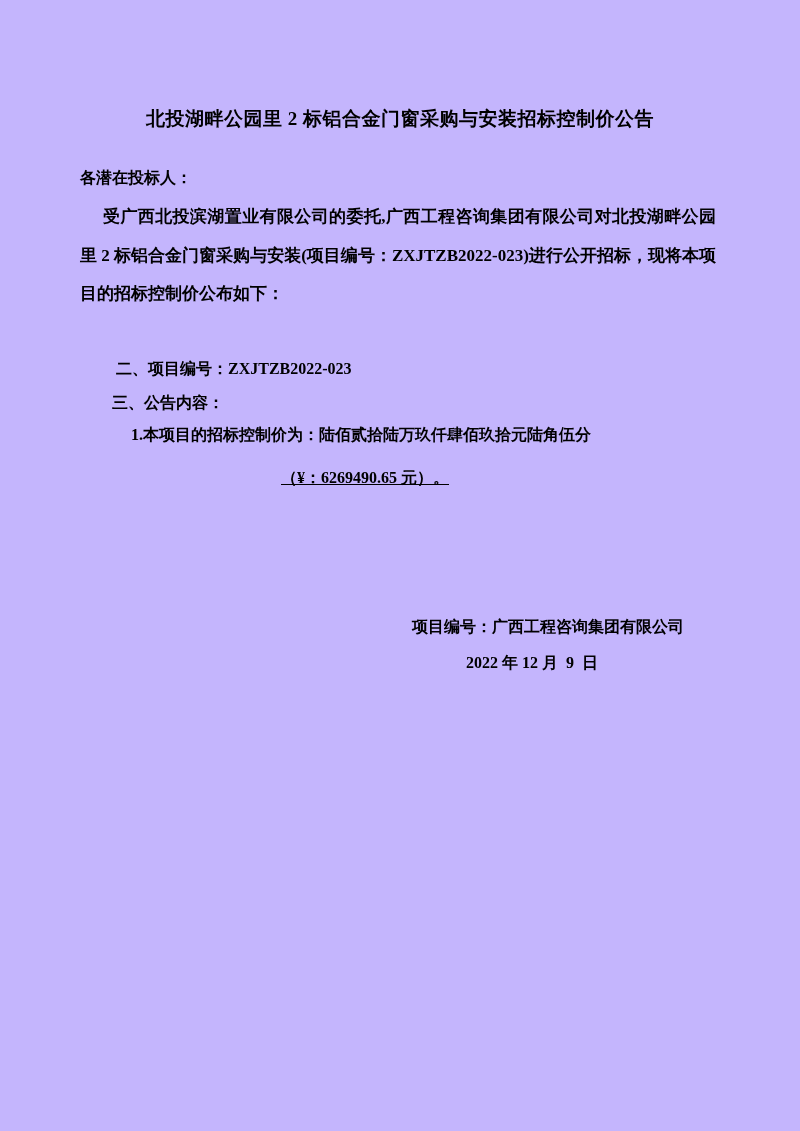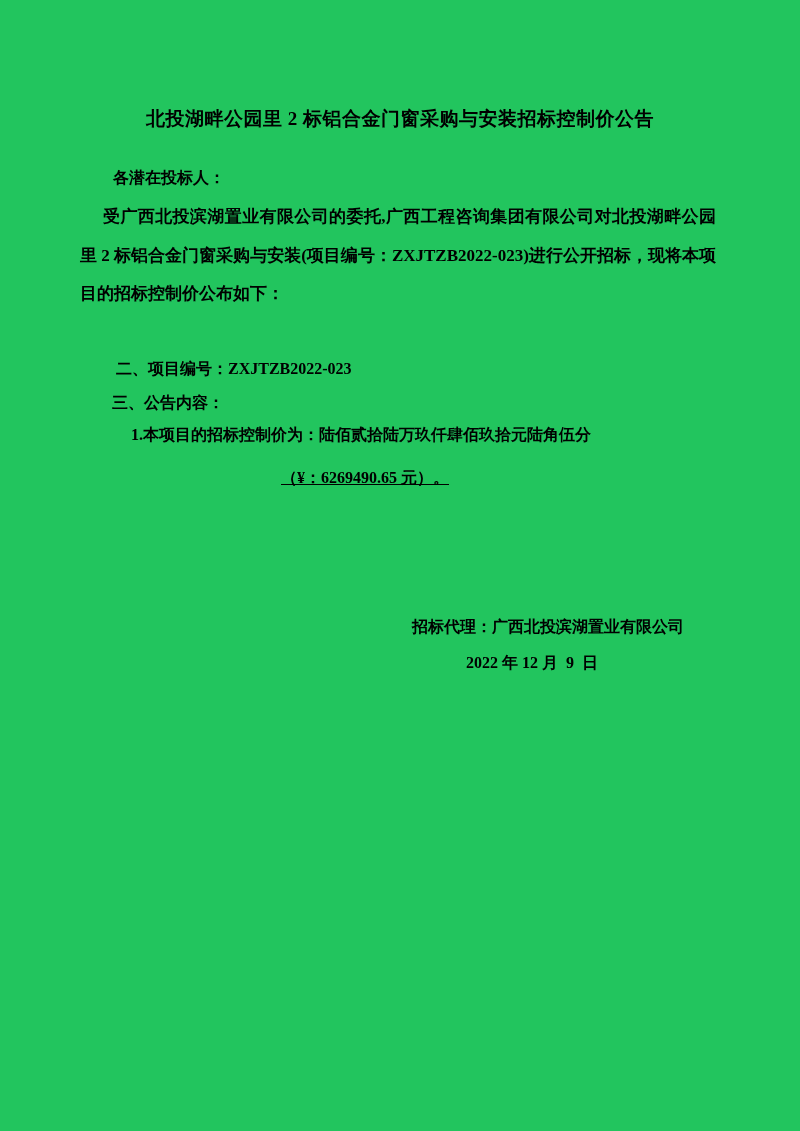--- a/index.html
+++ b/index.html
@@ -4,42 +4,42 @@
 <style>
   html, body {
     margin: 0;
     padding: 0;
     background: #ffffff;
   }
   .page {
     position: relative;
     width: 800px;
     height: 1131px;
-    background: #22c55e;
+    background: #c4b5fd;
     overflow: hidden;
     font-family: "Liberation Serif", "DejaVu Serif", serif;
     font-weight: 700;
     color: #000000;
   }
   .abs { position: absolute; }
   .doc-title {
     left: 0;
     top: 107px;
     width: 800px;
     text-align: center;
     font-size: 19px;
     letter-spacing: 0.5px;
     line-height: 24px;
   }
   .line {
     font-size: 16px;
     line-height: 20px;
     white-space: pre;
   }
-  .salutation { left: 80px; top: 168px; margin-left: 33px; }
+  .salutation { left: 80px; top: 168px; }
   .intro {
     left: 80px;
     top: 198px;
     width: 636px;
     font-size: 17px;
     line-height: 38.5px;
     text-indent: 23px;
     text-align: justify;
   }
   .item-1 { left: 112px; top: 321px; }
@@ -65,17 +65,17 @@
 
   <div class="abs line item-2">二、项目编号：ZXJTZB2022-023</div>
 
   <div class="abs line item-3">三、公告内容：</div>
 
   <div class="abs line price-words">1.本项目的招标控制价为：陆佰贰拾陆万玖仟肆佰玖拾元陆角伍分</div>
 
   <div class="abs line price-figure">（¥：6269490.65 元）。</div>
 
 
-  <div class="abs line sig-agent">招标代理：广西北投滨湖置业有限公司</div>
+  <div class="abs line sig-agent">项目编号：广西工程咨询集团有限公司</div>
 
   <div class="abs line sig-date">2022 年 12 月  9  日</div>
 
 </div>
 
 </body></html>

